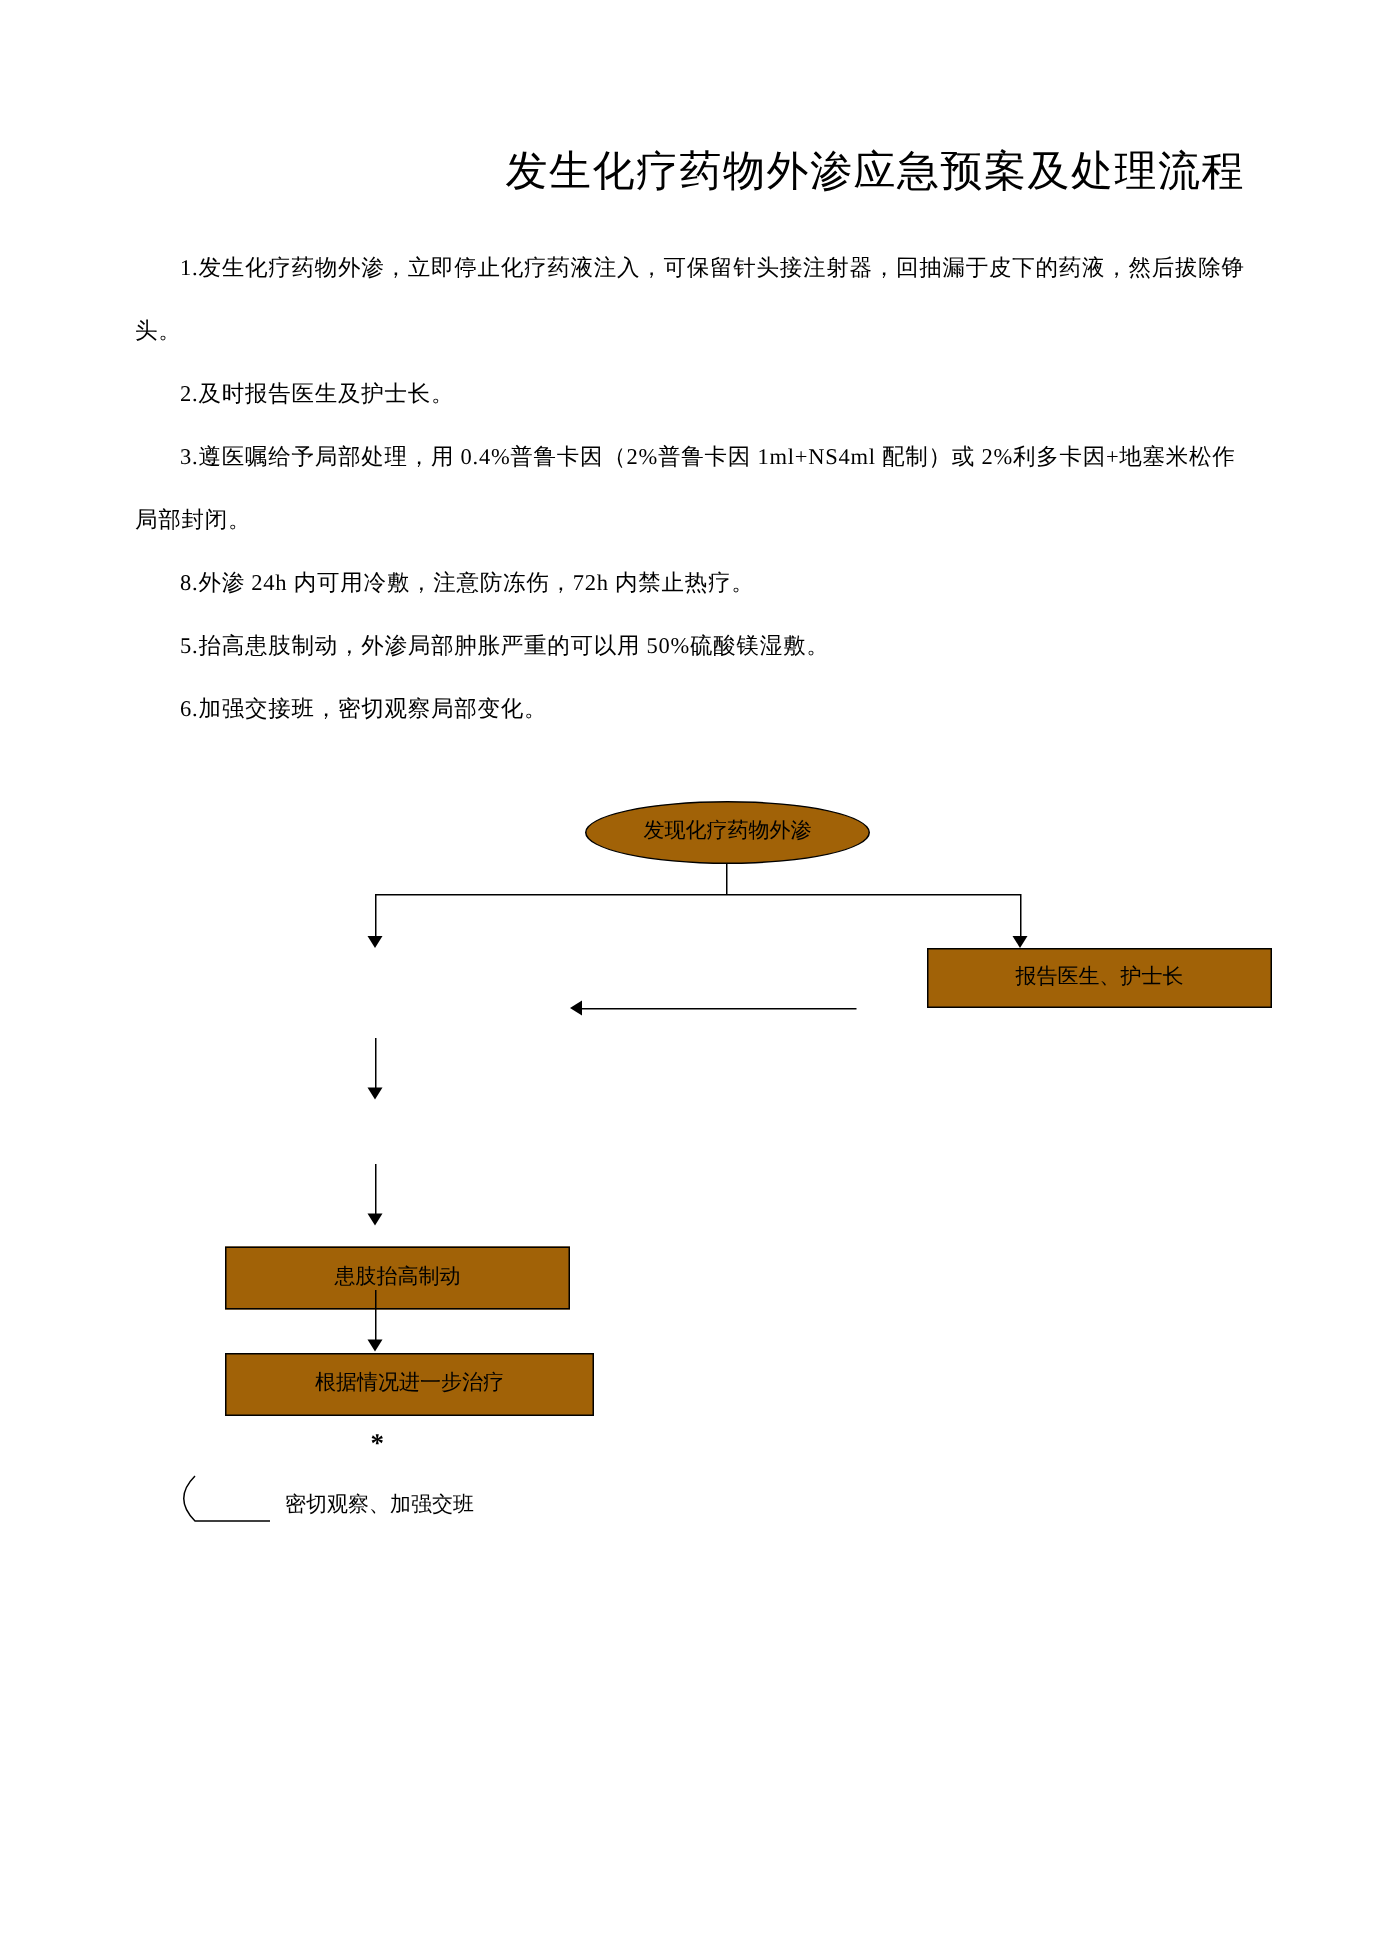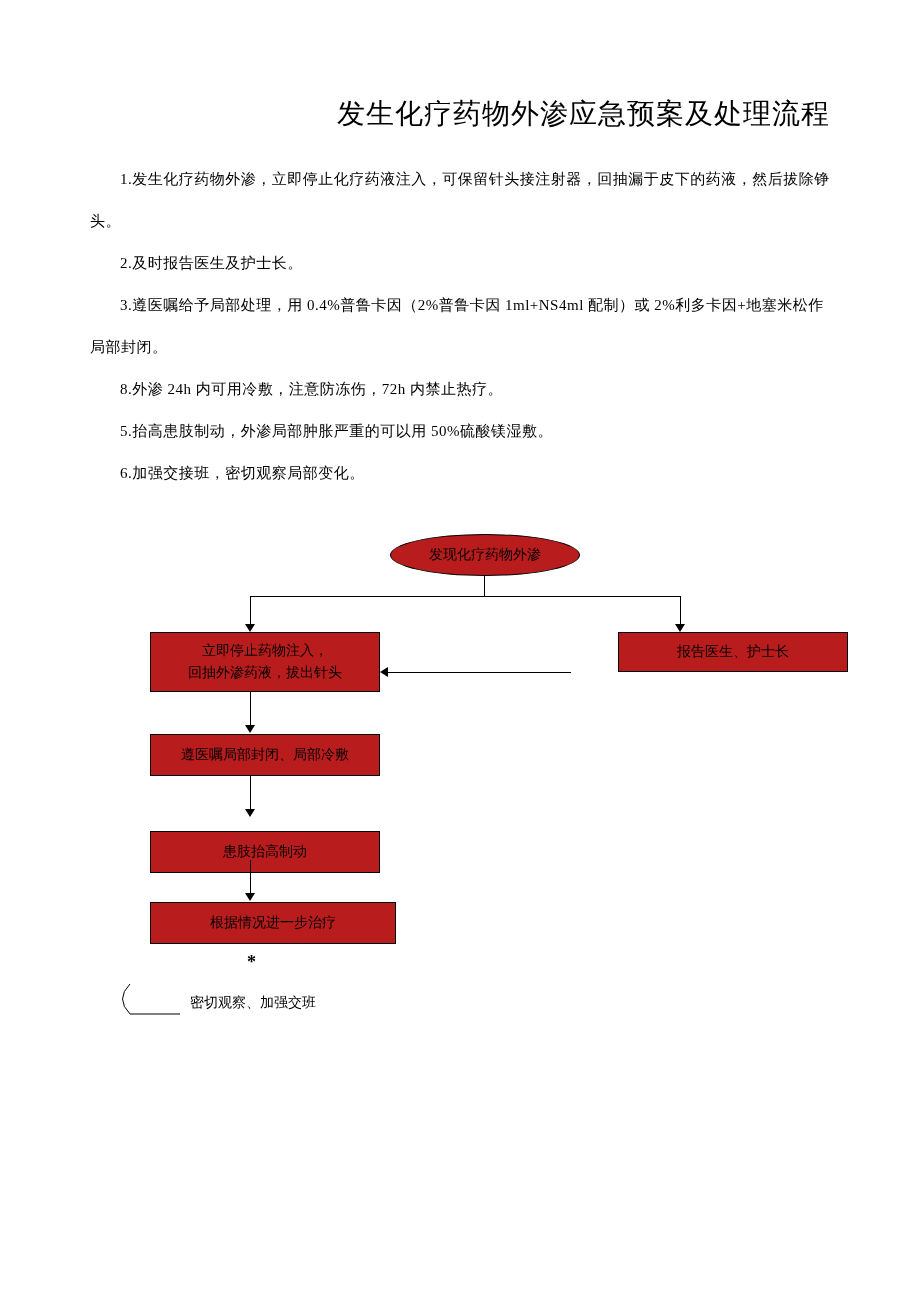--- a/index.html
+++ b/index.html
@@ -31,21 +31,21 @@
       letter-spacing: 0.5px;
     }
     .flowchart {
       position: relative;
       width: 700px;
       height: 600px;
       margin: 40px auto 0 60px;
     }
     .flow-node {
       position: absolute;
-      background: #b91c1c;
+      background: #a16207;
       border: 1px solid #000;
       display: flex;
       align-items: center;
       justify-content: center;
       text-align: center;
       font-size: 14px;
       line-height: 1.6;
       padding: 8px 12px;
     }
     .oval {
@@ -112,41 +112,32 @@
   <div class="arrow-line" style="left: 334px; top: 42px; width: 1px; height: 20px;"></div>
 
   <div class="arrow-line" style="left: 100px; top: 62px; width: 430px; height: 1px;"></div>
 
   <div class="arrow-line" style="left: 100px; top: 62px; width: 1px; height: 30px;"></div>
   <div class="arrow-head-down" style="left: 95px; top: 90px;"></div>
 
   <div class="arrow-line" style="left: 530px; top: 62px; width: 1px; height: 30px;"></div>
   <div class="arrow-head-down" style="left: 525px; top: 90px;"></div>
 
-  <div class="flow-node rect" style="left: 0px; top: 98px; width: 230px; height: 60px;">
-    <div>
-      <div>立即停止药物注入，</div>
-      <div>回抽外渗药液，拔出针头</div>
-    </div>
-  </div>
 
   <div class="flow-node rect" style="left: 420px; top: 98px; width: 230px; height: 40px; margin-left: 48px;">
     <span>报告医生、护士长</span>
   </div>
 
   <div class="arrow-line" style="left: 238px; top: 138px; width: 182px; height: 1px;"></div>
   <div class="arrow-line" style="left: 420px; top: 138px; width: 1px; height: 1px;"></div>
   <div class="arrow-head-left" style="left: 230px; top: 133px;"></div>
 
   <div class="arrow-line" style="left: 100px; top: 158px; width: 1px; height: 35px;"></div>
   <div class="arrow-head-down" style="left: 95px; top: 191px;"></div>
 
-  <div class="flow-node rect" style="left: 0px; top: 200px; width: 230px; height: 42px;">
-    <span>遵医嘱局部封闭、局部冷敷</span>
-  </div>
 
   <div class="arrow-line" style="left: 100px; top: 242px; width: 1px; height: 35px;"></div>
   <div class="arrow-head-down" style="left: 95px; top: 275px;"></div>
 
   <div class="flow-node rect" style="left: 0px; top: 297px; width: 230px; height: 42px;">
     <span>患肢抬高制动</span>
   </div>
 
   <div class="arrow-line" style="left: 100px; top: 326px; width: 1px; height: 35px;"></div>
   <div class="arrow-head-down" style="left: 95px; top: 359px;"></div>

